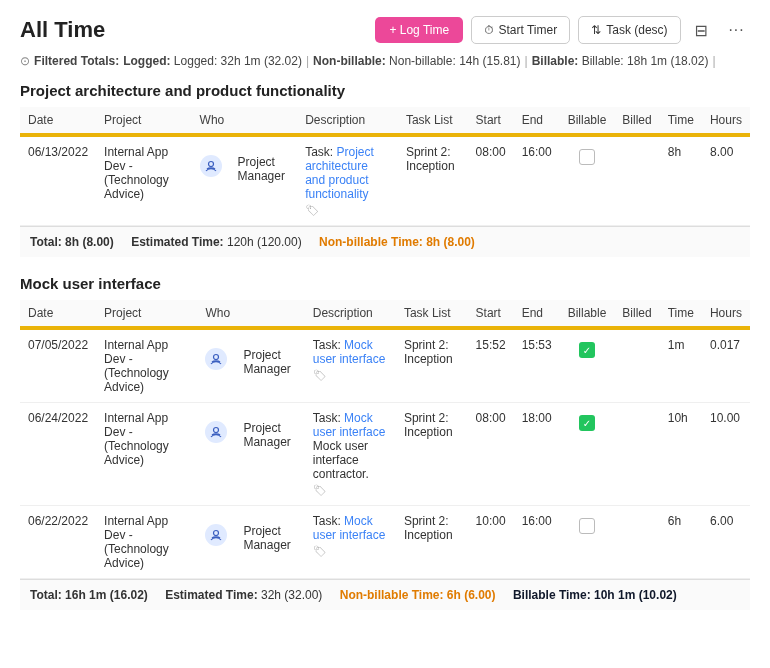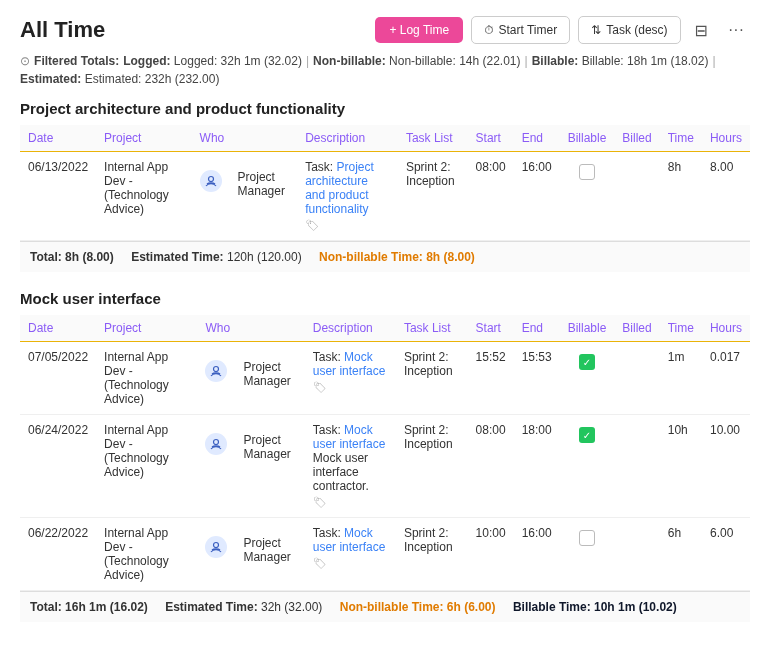--- a/index.html
+++ b/index.html
@@ -79,23 +79,23 @@
       margin-top: 10px;
     }
     table {
       width: 100%;
       border-collapse: collapse;
       font-size: 12px;
     }
     thead th {
       text-align: left;
       padding: 6px 8px;
-      color: #8b5cf6;
+      color: #404040;
       font-weight: 500;
-      border-bottom: 1px solid #eab308;
+      border-bottom: 4px solid #eab308;
       background: #fafafa;
     }
     tbody td {
       padding: 8px 8px;
       vertical-align: top;
       border-bottom: 1px solid #efefef;
       color: #333;
     }
     .task-link {
       color: #3b82f6;
@@ -177,25 +177,24 @@
     <button class="btn-icon">⊟</button>
     <button class="btn-icon">···</button>
   </div>
 </div>
 
 <div class="filter-bar">
   <span style="color:#888;">⊙</span>
   <strong>Filtered Totals:</strong>
   <span><strong>Logged:</strong> <span>Logged: 32h 1m (32.02)</span></span>
   <span style="color:#aaa;">|</span>
-  <span><strong>Non-billable:</strong> <span>Non-billable: 14h (22.01)</span></span>
+  <span><strong>Non-billable:</strong> <span>Non-billable: 14h (15.81)</span></span>
   <span style="color:#aaa;">|</span>
   <span><strong>Billable:</strong> <span>Billable: 18h 1m (18.02)</span></span>
   <span style="color:#aaa;">|</span>
-  <span><strong>Estimated:</strong> <span>Estimated: 232h (232.00)</span></span>
 </div>
 
 <div class="section-title">Project architecture and product functionality</div>
 <table>
   <thead>
     <tr>
       <th>Date</th>
       <th>Project</th>
       <th>Who</th>
       <th>Description</th>

